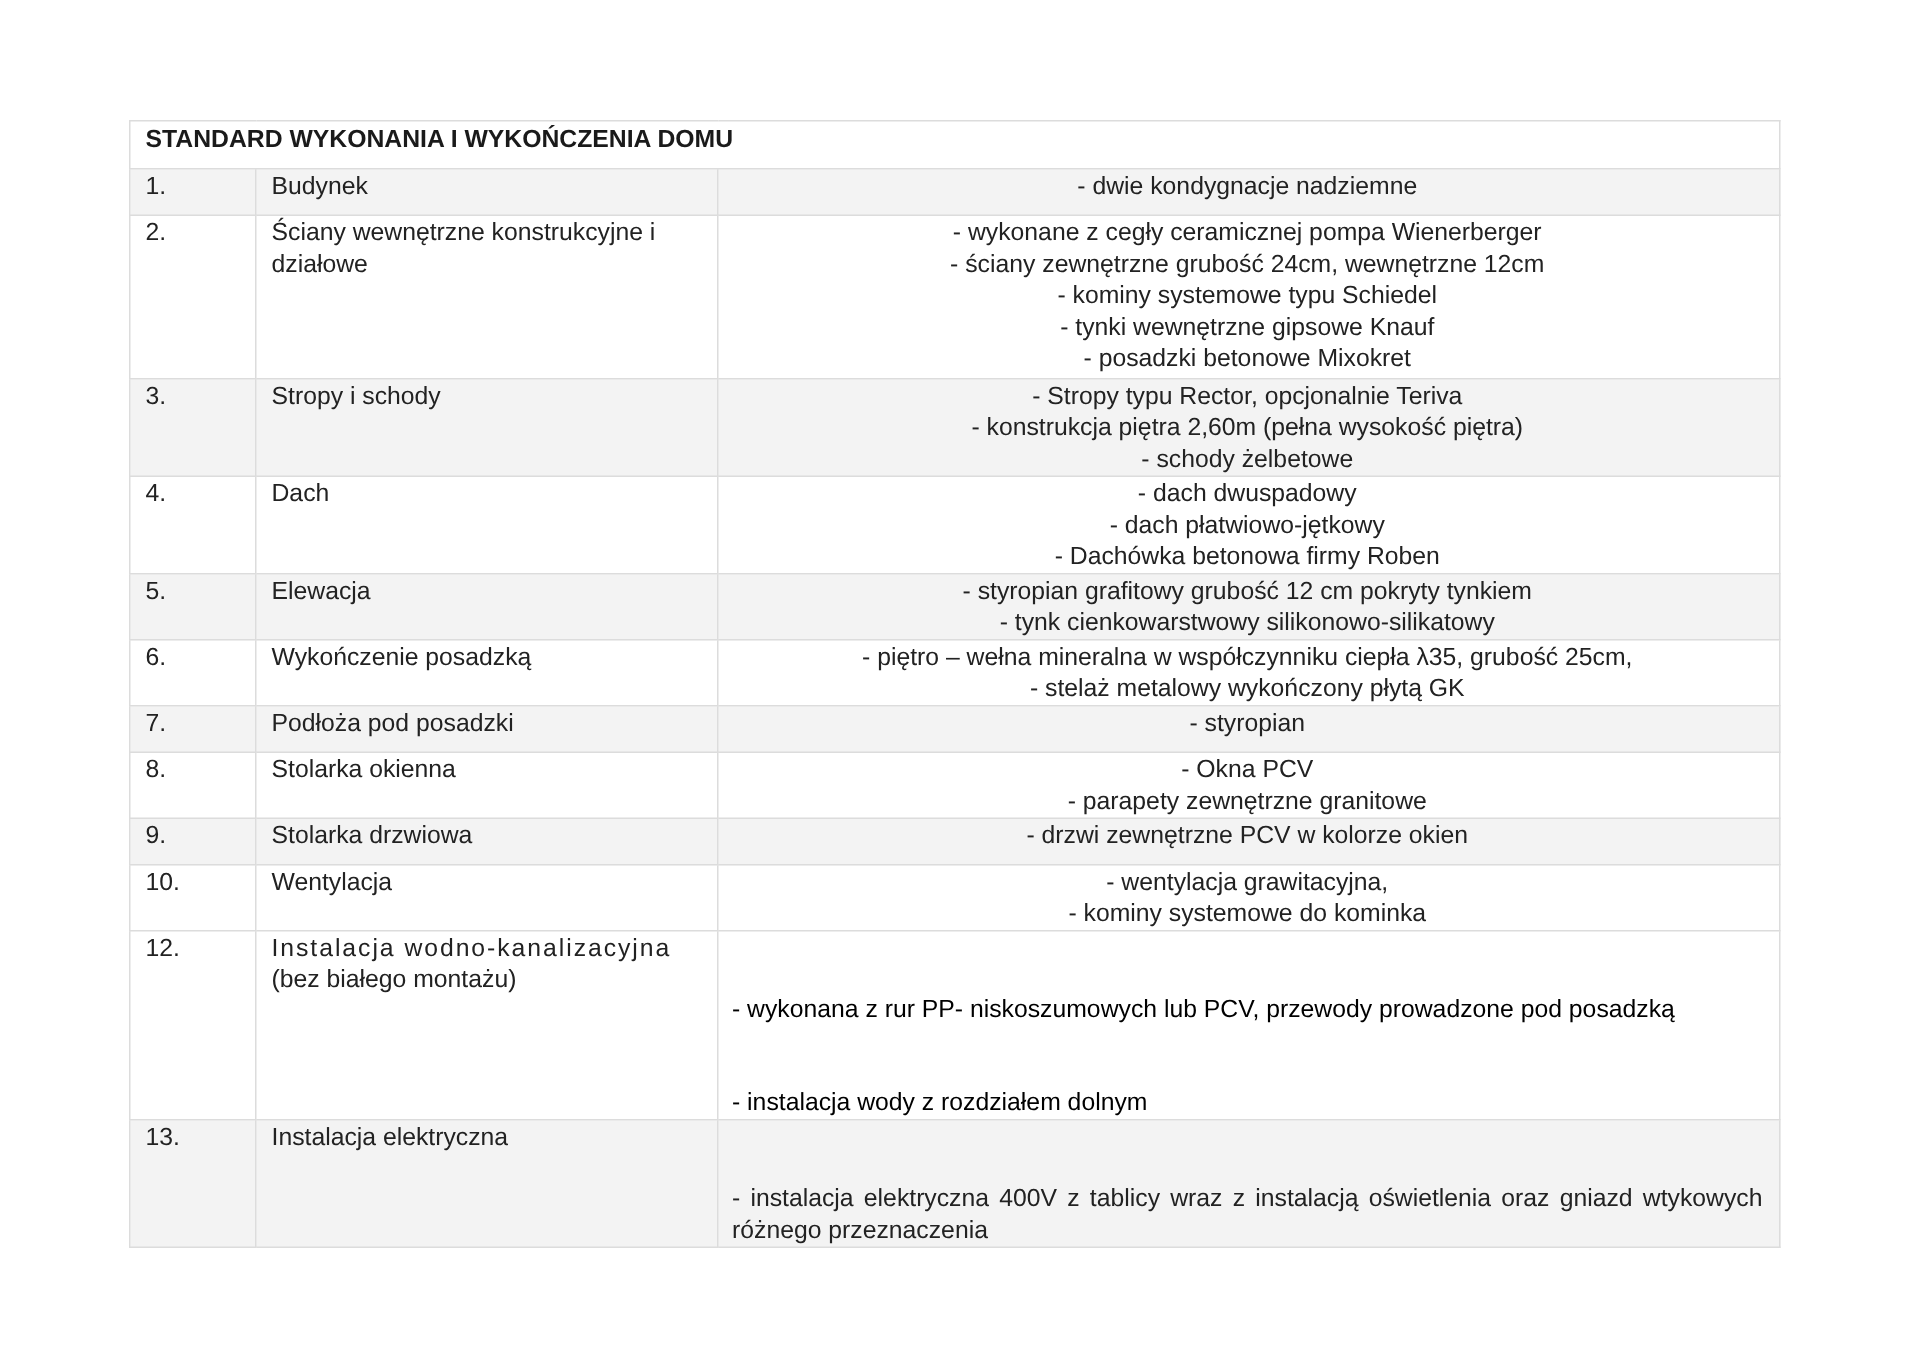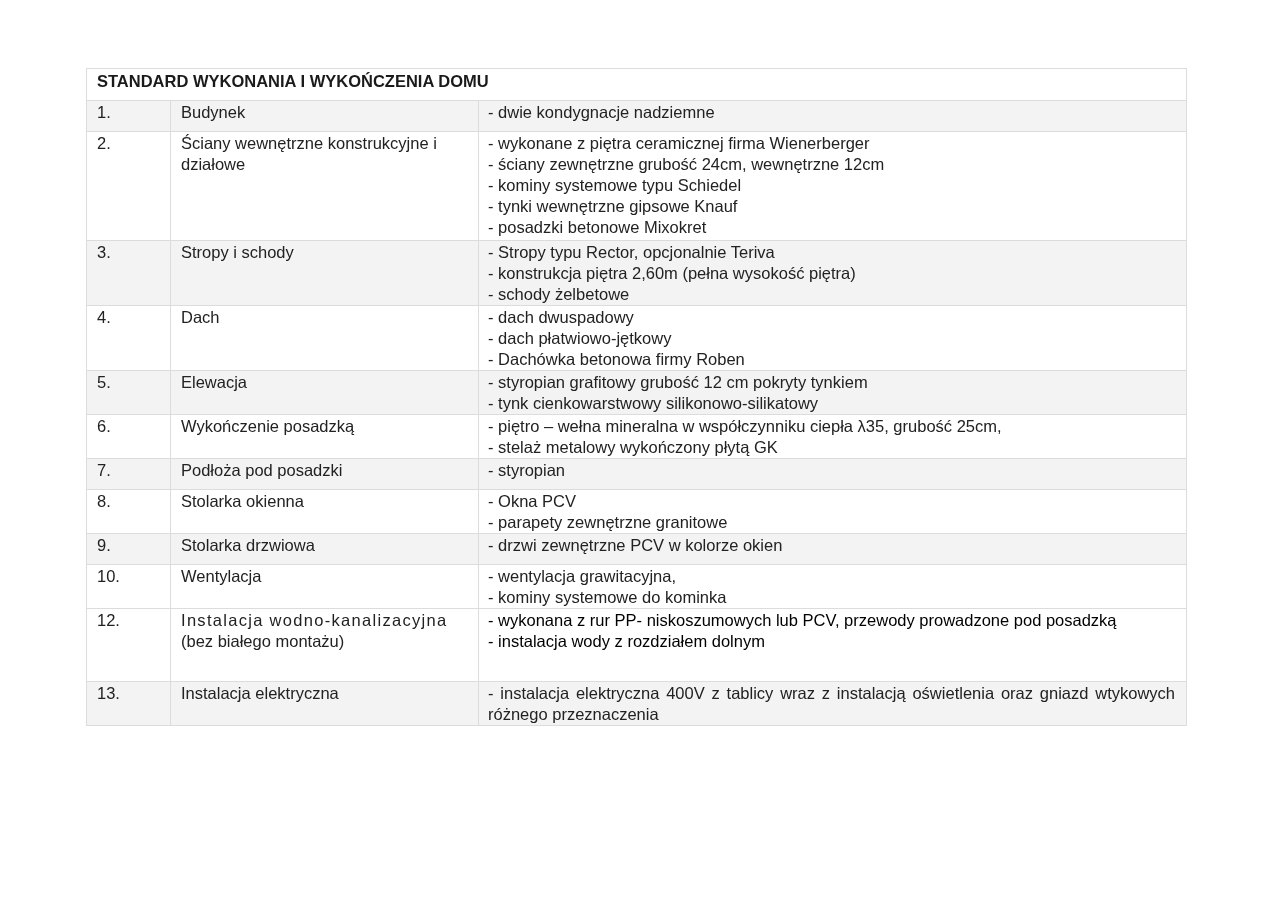--- a/index.html
+++ b/index.html
@@ -1,30 +1,30 @@
 <!DOCTYPE html>
 <html><head>
   <meta charset="utf-8">
   <style>
     html, body { margin: 0; padding: 0; background: #ffffff; }
     body { width: 1273px; height: 900px; position: relative; overflow: hidden;
            font-family: "Liberation Sans", sans-serif; color: #222222; }
-    .page { position: absolute; left: 86px; top: 68px; width: 1101px; }
+    .page { position: absolute; left: 86px; top: 80px; width: 1101px; }
     table { border-collapse: collapse; width: 1101px; table-layout: fixed; }
     td { border: 1px solid #dcdcdc; vertical-align: top; padding: 0;
          font-size: 16.5px; line-height: 21px; }
     .title-cell { height: 29px; padding: 2px 0 0 10px; font-weight: bold; font-size: 16.5px;
                   color: #1a1a1a; background: #ffffff; }
     tr.odd td { background: #f3f3f3; }
     tr.even td { background: #ffffff; }
     .c-num { width: 83px; padding: 1px 0 0 10px; box-sizing: border-box; }
     .c-name { width: 308px; padding: 1px 10px 0 10px; box-sizing: border-box; text-align: justify; }
     .c-desc { padding: 1px 11px 0 9px; box-sizing: border-box; }
-    .line { display: block; white-space: nowrap; }
-    .justify .line { white-space: normal; text-align: justify; text-align-last: left; }
+    .line { display: block; white-space: nowrap; text-align: center; }
+    .justify .line { white-space: normal; text-align: justify; text-align-last: left; margin-top: 41px; }
     .dark { color: #000000; }
     .cell-line { display: block; }
   </style>
 </head>
 <body>
 
 <div class="page">
   <table>
     <colgroup>
       <col style="width:84px">
@@ -46,21 +46,21 @@
         </td>
       </tr>
 
       <tr class="even" style="height:109px">
         <td class="c-num">2.</td>
         <td class="c-name">
           <span class="cell-line">Ściany wewnętrzne konstrukcyjne i</span>
           <span class="cell-line">działowe</span>
         </td>
         <td class="c-desc">
-          <span class="line">- wykonane z piętra ceramicznej firma Wienerberger</span>
+          <span class="line">- wykonane z cegły ceramicznej pompa Wienerberger</span>
           <span class="line">- ściany zewnętrzne grubość 24cm, wewnętrzne 12cm</span>
           <span class="line">- kominy systemowe typu Schiedel</span>
           <span class="line">- tynki wewnętrzne gipsowe Knauf</span>
           <span class="line">- posadzki betonowe Mixokret</span>
         </td>
       </tr>
 
       <tr class="odd" style="height:64px">
         <td class="c-num">3.</td>
         <td class="c-name">

